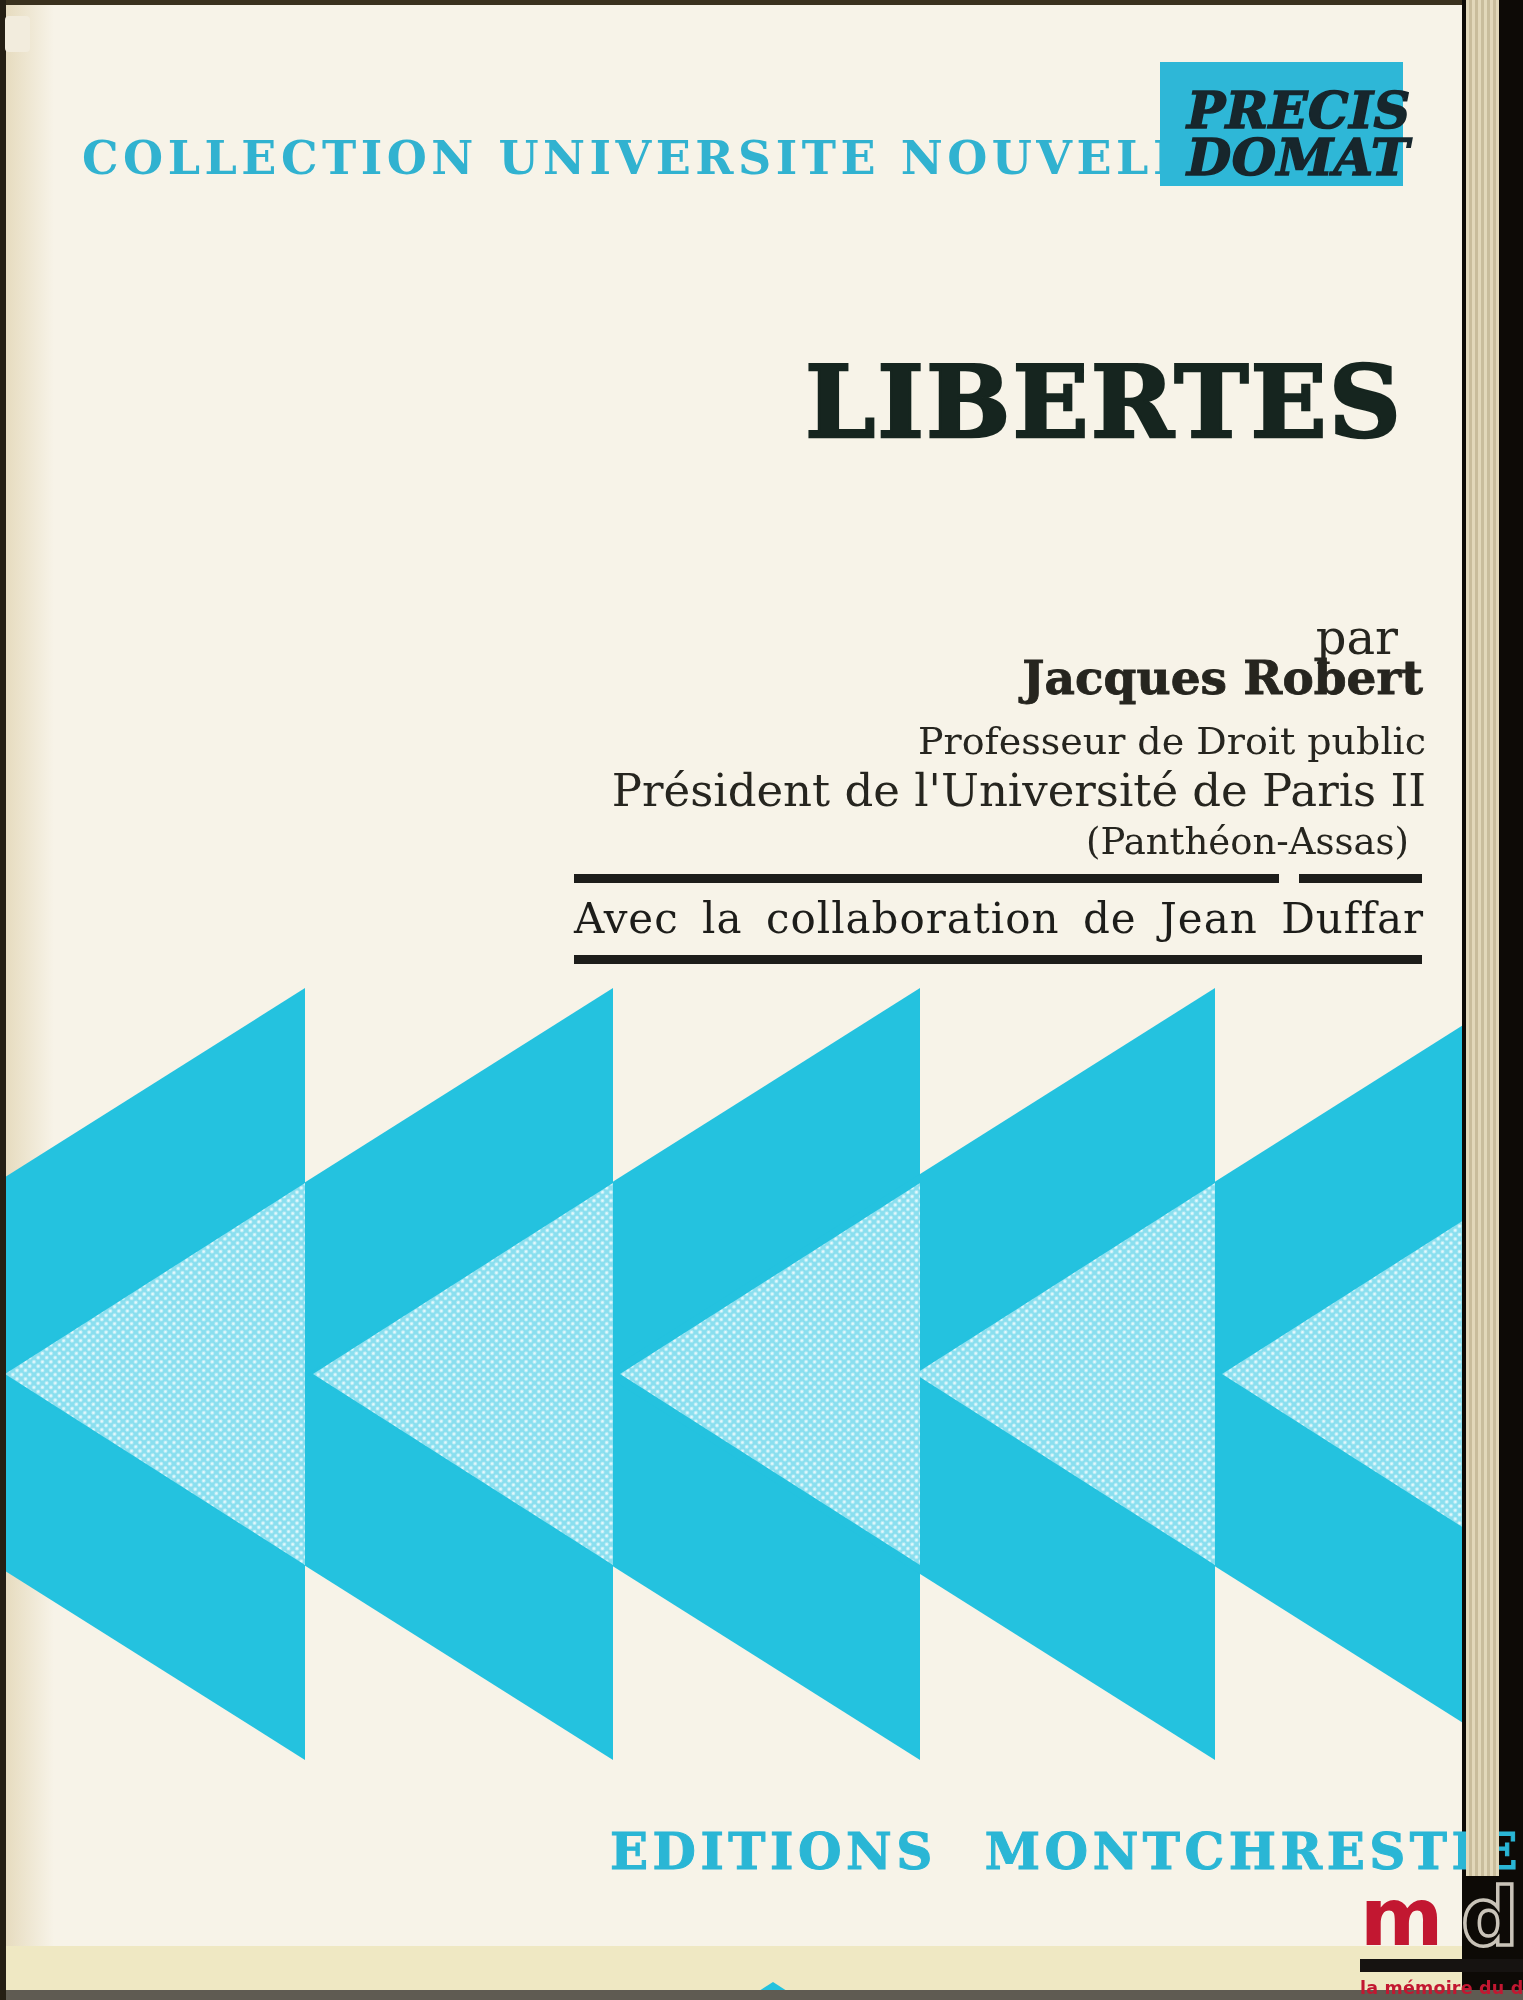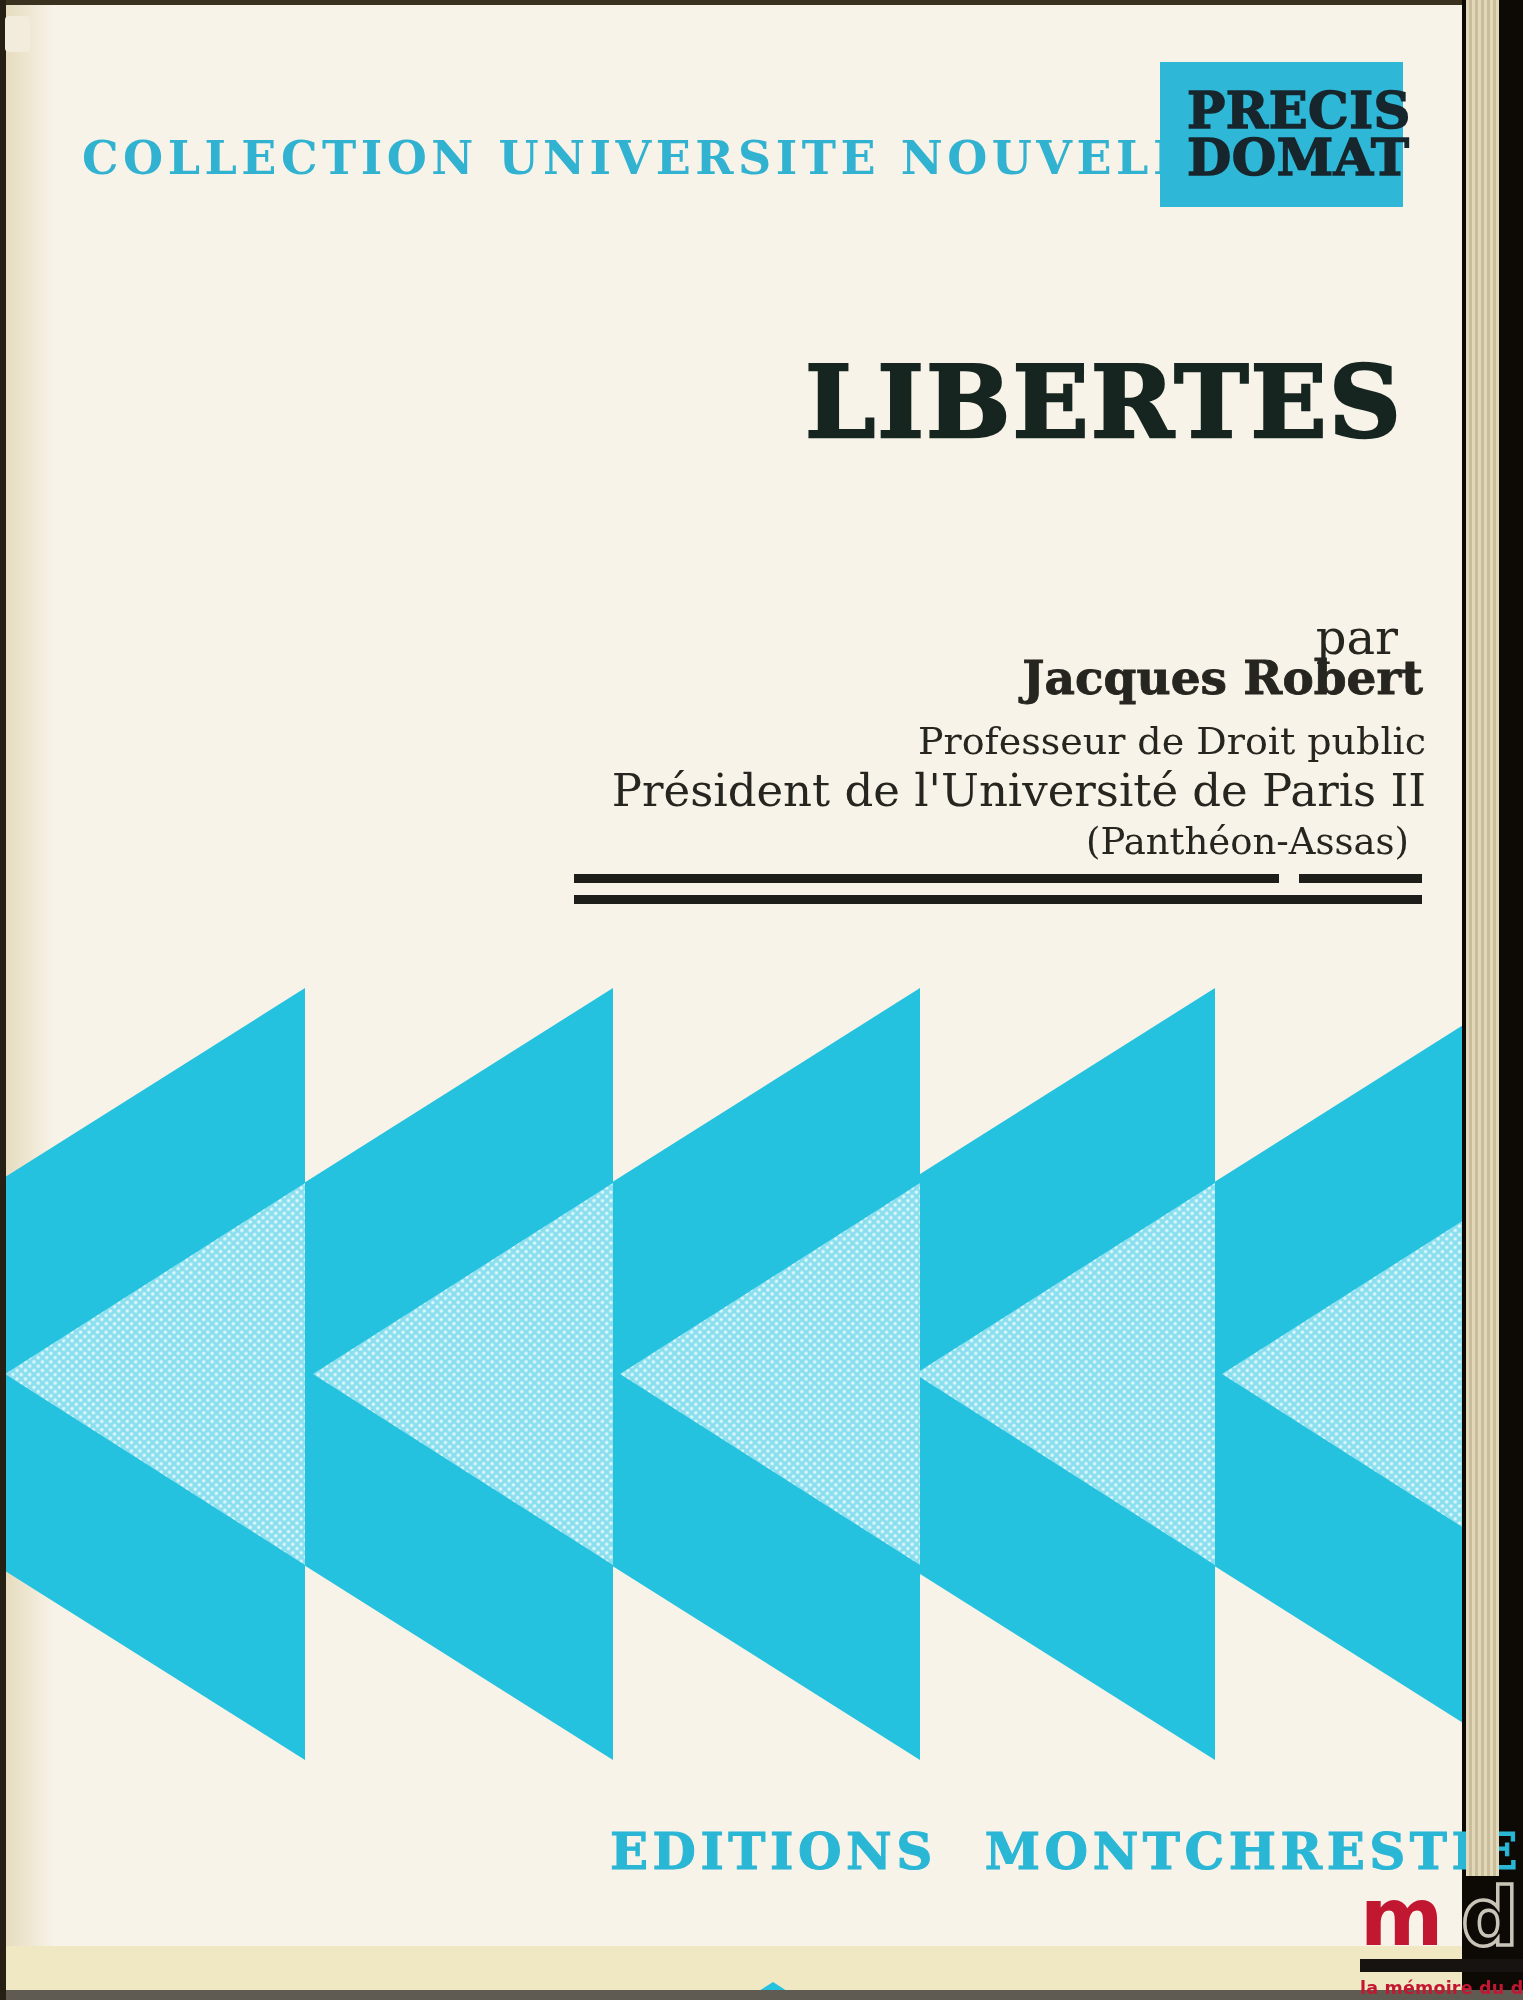--- a/index.html
+++ b/index.html
@@ -20,22 +20,22 @@
   .left-notch{ left:5px; top:16px; width:25px; height:36px; background:#f2ecdd; border-radius:4px; z-index:3; }
   .right-black{ left:1462px; top:0; width:61px; height:2000px; background:var(--edge-black); z-index:3; }
   .fore-edge{ left:1466px; top:0; width:33px; height:1876px; z-index:4;
     background:repeating-linear-gradient(to right, var(--fore-edge-a) 0 3px, var(--fore-edge-b) 3px 6px); }
   .bottom-strip{ left:0; top:1946px; width:1468px; height:46px; background:var(--bottom-strip); z-index:1; }
   .bottom-line{ left:0; top:1990px; width:1523px; height:10px; background:var(--bottom-line); z-index:3; }
 
   
   .collection{ left:82px; top:131px; font-size:46px; font-weight:bold;
     letter-spacing:4.5px; color:var(--collection); white-space:nowrap; z-index:4; }
-  .badge{ left:1160px; top:62px; width:243px; height:145px; background:var(--badge-bg);
-    padding:25px 0 0 27px; z-index:4; }
+  .badge{ left:1160px; top:62px; width:243px; height:124px; background:var(--badge-bg);
+    padding:25px 0 0 27px; z-index:4;font-style:italic; }
   .badge-line{ font-size:51px; line-height:47px; font-weight:bold; letter-spacing:0.5px;
     color:var(--badge-text); -webkit-text-stroke:1.5px var(--badge-text); }
 
   
   .title{ right:120px; top:345px; text-align:left; z-index:4; }
   .title-line{ font-size:100px; line-height:114px; font-weight:bold; letter-spacing:2px;
     color:var(--title); -webkit-text-stroke:2.5px var(--title); white-space:nowrap; }
 
   
   .byline{ right:125px; top:609px; font-size:48px; color:var(--ink); z-index:4; }
@@ -120,20 +120,21 @@
 <div class="abs author-name">Jacques Robert</div>
 <div class="abs role role1">Professeur de Droit public</div>
 <div class="abs role role2">Président de l'Université de Paris II</div>
 <div class="abs role role3">(Panthéon-Assas)</div>
 
 <div class="abs collab">
   <div class="collab-rule-top">
     <div class="rule-seg long"></div>
     <div class="rule-seg short"></div>
   </div>
+  <div class="collab-text">Avec la collaboration de Jean Duffar</div>
   <div class="collab-rule-bottom"></div>
 </div>
 
 <div class="abs editions">EDITIONS MONTCHRESTIEN</div>
 
 <div class="abs right-black"></div>
 <div class="abs fore-edge"></div>
 <div class="abs bottom-line"></div>
 <div class="abs left-sliver"></div>
 <div class="abs left-notch"></div>

